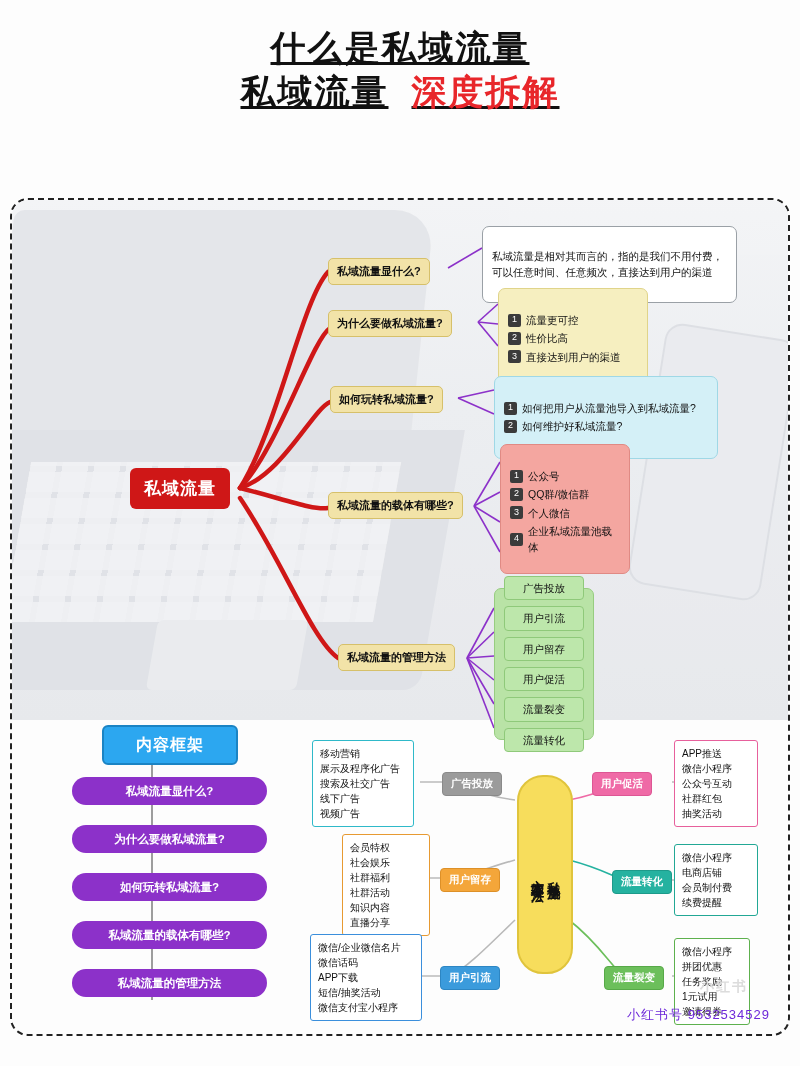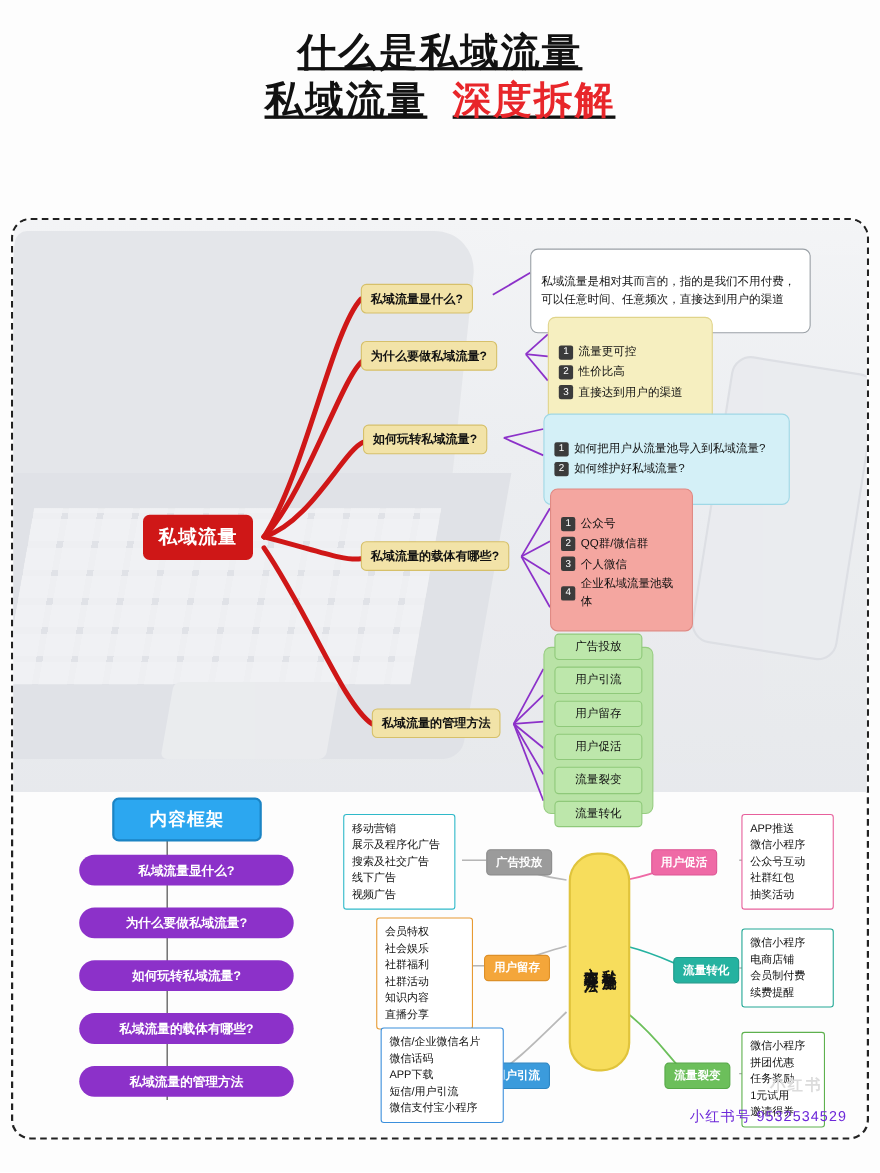--- a/index.html
+++ b/index.html
@@ -493,25 +493,25 @@
     </div>
 
     <div class="listbox b-cyan" style="left:300px; top:540px; width:102px;">
       <div>移动营销</div>
       <div>展示及程序化广告</div>
       <div>搜索及社交广告</div>
       <div>线下广告</div>
       <div>视频广告</div>
     </div>
 
-    <div class="listbox b-blue" style="left:298px; top:734px; width:112px;margin-left:36px;">
+    <div class="listbox b-blue" style="left:298px; top:734px; width:112px;">
       <div>微信/企业微信名片</div>
       <div>微信话码</div>
       <div>APP下载</div>
-      <div>短信/用户引流</div>
+      <div>短信/抽奖活动</div>
       <div>微信支付宝小程序</div>
     </div>
 
     <div class="listbox b-pink" style="left:662px; top:540px; width:84px;">
       <div>APP推送</div>
       <div>微信小程序</div>
       <div>公众号互动</div>
       <div>社群红包</div>
       <div>抽奖活动</div>
     </div>

